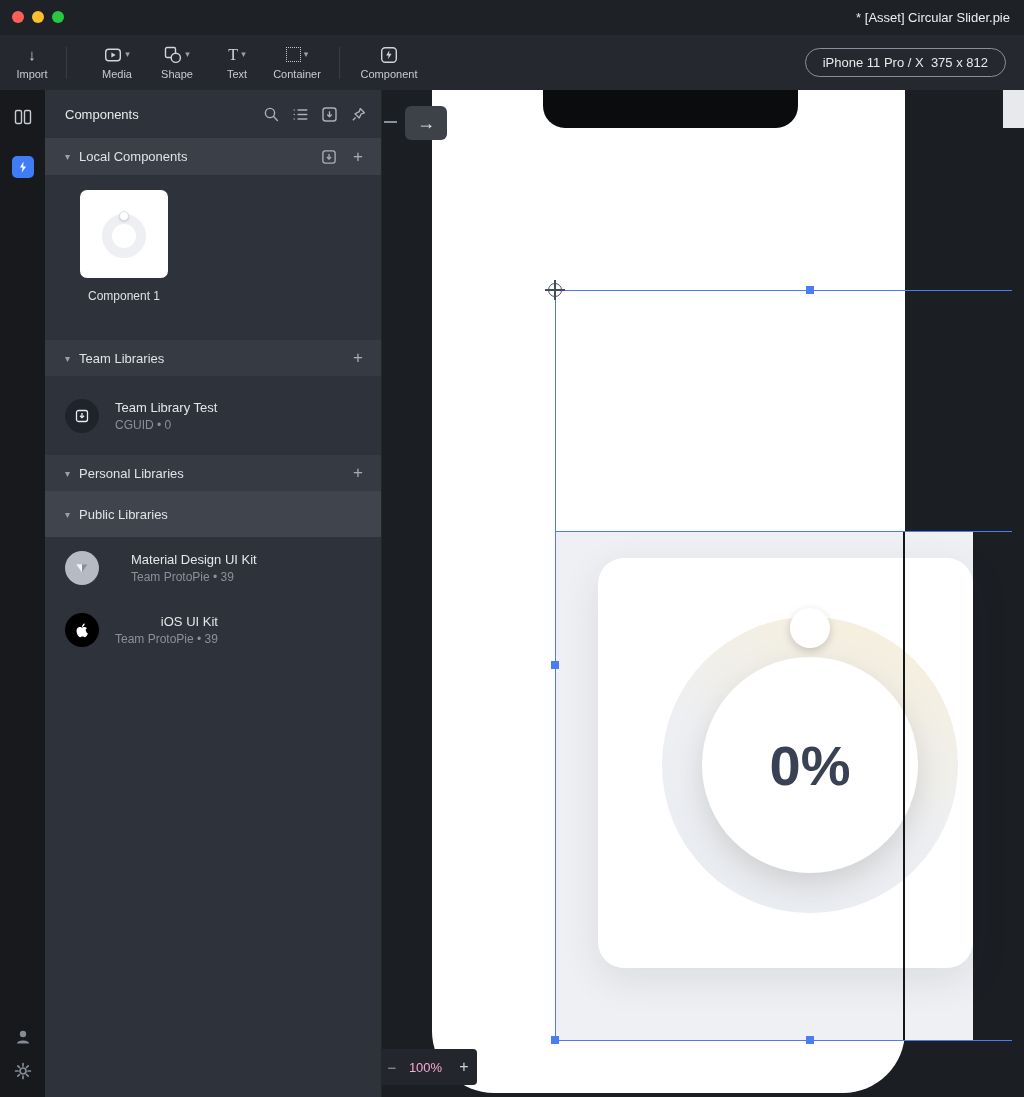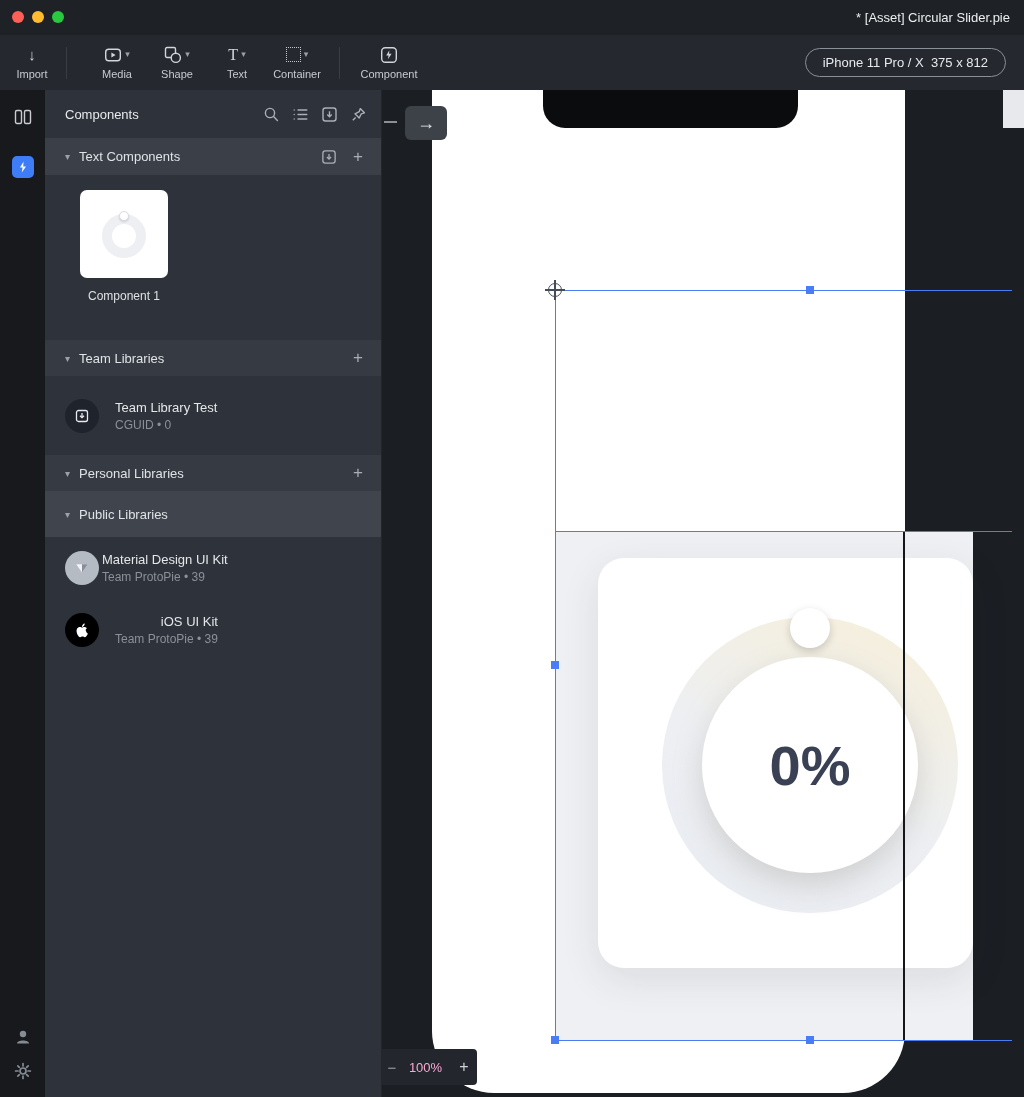--- a/index.html
+++ b/index.html
@@ -56,21 +56,21 @@
   .sb-local-head { top:48px; height:37px; padding:0 14px 0 20px; background:#3a3f48; }
   .sb-local-body { top:85px; height:165px; }
   .thumb { position:absolute; left:35px; top:15px; width:88px; height:88px; background:#ffffff; border-radius:7px; }
   .thumb-ring { position:absolute; left:22px; top:24px; width:44px; height:44px; border:10px solid #edeff2; border-radius:50%; }
   .thumb-knob { position:absolute; left:39px; top:21px; width:10px; height:10px; border-radius:50%; background:#fff; border:1px solid #d9dce1; box-shadow:0 1px 2px rgba(0,0,0,.15); }
   .thumb-label { position:absolute; left:0; top:114px; width:158px; text-align:center; font-size:12px; color:#dde0e4; }
   .sb-team-head { top:250px; height:36px; padding:0 14px 0 20px; background:#363b43; }
   .sb-team-item { top:286px; height:79px; padding:0 14px 0 20px; gap:16px; }
   .sb-personal-head { top:365px; height:36px; padding:0 14px 0 20px; background:#363b43; }
   .sb-public-head { top:401px; height:46px; padding:0 14px 0 20px; background:#3f444d; }
-  .sb-lib-1 { top:447px; height:62px; padding:0 14px 0 20px; gap:3px; }
+  .sb-lib-1 { top:447px; height:62px; padding:0 14px 0 20px; gap:32px; }
   .sb-lib-2 { top:509px; height:62px; padding:0 14px 0 20px; gap:16px; }
   .avatar { width:34px; height:34px; border-radius:50%; display:flex; align-items:center; justify-content:center; flex:none; }
   .avatar-team { background:#1f232b; }
   .avatar-material { background:#b5bbc3; }
   .avatar-apple { background:#000000; }
   .item-text { display:flex; flex-direction:column; }
   .item-title { color:#e4e6e9; font-size:13px;text-align:right; }
   .item-sub { color:#8b9199; font-size:12px; margin-top:3px; }
   
   .canvas { position:absolute; left:382px; top:90px; width:642px; height:1007px; background:#1b1e23; overflow:hidden; }
@@ -244,21 +244,21 @@
           <svg width="17" height="17" viewBox="0 0 17 17" fill="none" stroke="#aab0b8" stroke-width="1.4" stroke-linejoin="round">
               <path d="M10.2 2.6 L14.4 6.8 L11.3 7.8 L9.2 12 L5 7.8 L9.2 5.7 Z"></path>
               <line x1="5.6" y1="11.4" x2="2.8" y2="14.2"></line>
             </svg>
         </span>
       </div>
     </div>
 
     <div class="sb-row sb-local-head">
       <span class="sec-caret">▾</span>
-      <span class="sec-label">Text Components</span>
+      <span class="sec-label">Local Components</span>
       <div class="hdr-icons">
         <span class="icon-btn">
           <svg width="16" height="16" viewBox="0 0 17 17" fill="none" stroke="#aab0b8" stroke-width="1.4">
               <rect x="2" y="2" width="13" height="13" rx="2.5"></rect>
               <line x1="8.5" y1="5.3" x2="8.5" y2="10.3"></line>
               <polyline points="6.3,8.5 8.5,10.7 10.7,8.5"></polyline>
             </svg>
         </span>
         <span class="plus-btn">+</span>
       </div>

